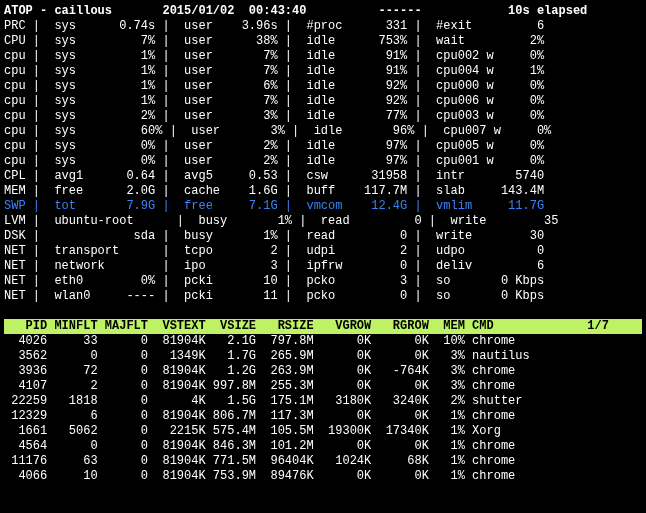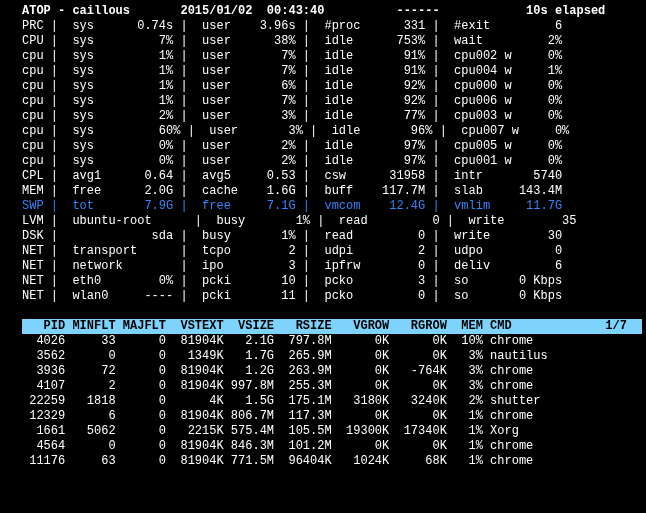--- a/index.html
+++ b/index.html
@@ -8,23 +8,23 @@
     background: #000;
     color: #fff;
     font-family: "Courier New", monospace;
     font-size: 12px;
     line-height: 15px;
     width: 646px;
     height: 513px;
     box-sizing: border-box;
     overflow: hidden;
   }
-  .row { white-space: pre; margin-left: 18px; }
+  .row { white-space: pre; }
   .bold { font-weight: bold; }
-  .inv { background: #7dd3fc; color: #000; }
+  .inv { background: #bef264; color: #000; }
   .red { color: #3b82f6; }
 </style>
 </head>
 <body>
 
 <div id="root">
     <div class="row bold">ATOP - caillous       2015/01/02  00:43:40          ------            10s elapsed</div>
     <div class="row">PRC |  sys      0.74s |  user    3.96s |  #proc      331 |  #exit         6</div>
     <div class="row">CPU |  sys         7% |  user      38% |  idle      753% |  wait         2%</div>
     <div class="row">cpu |  sys         1% |  user       7% |  idle       91% |  cpu002 w     0%</div>
@@ -48,13 +48,14 @@
     <div class="row inv bold">   PID MINFLT MAJFLT  VSTEXT  VSIZE   RSIZE   VGROW   RGROW  MEM CMD             1/7</div>
     <div class="row">  4026     33      0  81904K   2.1G  797.8M      0K      0K  10% chrome</div>
     <div class="row">  3562      0      0   1349K   1.7G  265.9M      0K      0K   3% nautilus</div>
     <div class="row">  3936     72      0  81904K   1.2G  263.9M      0K   -764K   3% chrome</div>
     <div class="row">  4107      2      0  81904K 997.8M  255.3M      0K      0K   3% chrome</div>
     <div class="row"> 22259   1818      0      4K   1.5G  175.1M   3180K   3240K   2% shutter</div>
     <div class="row"> 12329      6      0  81904K 806.7M  117.3M      0K      0K   1% chrome</div>
     <div class="row">  1661   5062      0   2215K 575.4M  105.5M  19300K  17340K   1% Xorg</div>
     <div class="row">  4564      0      0  81904K 846.3M  101.2M      0K      0K   1% chrome</div>
     <div class="row"> 11176     63      0  81904K 771.5M  96404K   1024K     68K   1% chrome</div>
+    <div class="row">  4066     10      0  81904K 753.9M  89476K      0K      0K   1% chrome</div>
   </div>
 
 </body></html>

